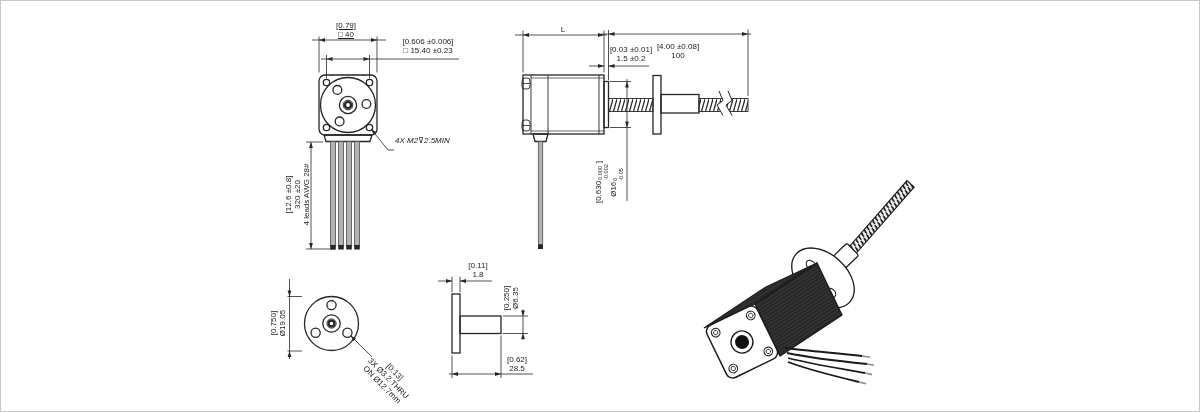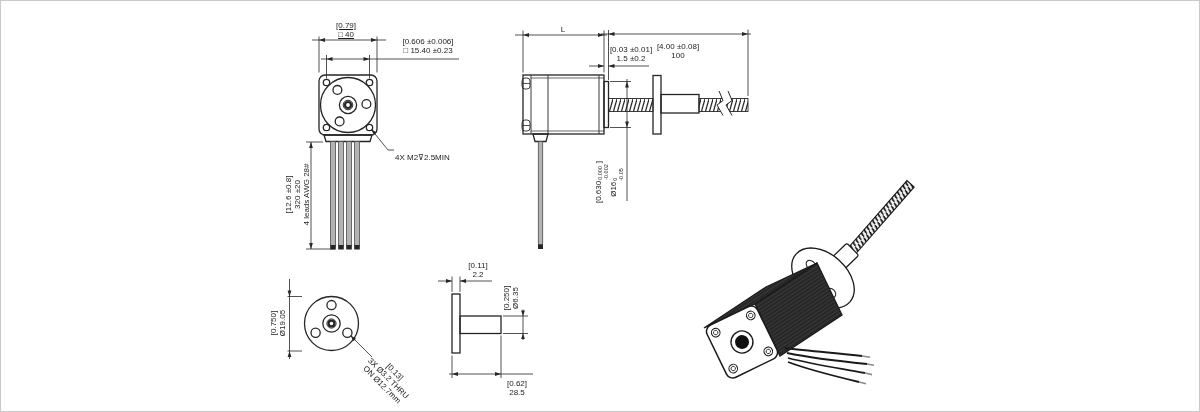--- a/index.html
+++ b/index.html
@@ -224,21 +224,21 @@
 </svg>
 
 <div class="dim cx" style="left:345px;top:20px;text-decoration:underline;">
   <span class="row">[0.79]</span>
   <span class="row">□ 40</span>
 </div>
 <div class="dim cx" style="left:427px;top:36px;">
   <span class="row">[0.606 ±0.006]</span>
   <span class="row">□ 15.40 ±0.23</span>
 </div>
-<div class="dim" style="left:394px;top:152px;">
+<div class="dim" style="left:394px;top:135px;font-style:italic;">
   <span class="row">4X M2⊽2.5MIN</span>
 </div>
 <div class="dim rot90" style="left:254px;top:180px;width:84px;">
   <span class="row">[12.6 ±0.8]</span>
   <span class="row">320 ±20</span>
   <span class="row">4 leads AWG 28#</span>
 </div>
 
 <div class="dim cx" style="left:562px;top:24px;">
   <span class="row">L</span>
@@ -267,24 +267,24 @@
   <span class="row">Ø19.05</span>
 </div>
 <div class="dim rot45" style="left:370px;top:341px;width:76px;">
   <span class="row">[0.13]</span>
   <span class="row">3X Ø3.2 THRU</span>
   <span class="row">ON Ø12.7mm</span>
 </div>
 
 <div class="dim cx" style="left:477px;top:260px;">
   <span class="row">[0.11]</span>
-  <span class="row">2.2</span>
+  <span class="row">1.8</span>
 </div>
 <div class="dim rot90" style="left:482px;top:288px;width:56px;">
   <span class="row">[0.250]</span>
   <span class="row">Ø6.35</span>
 </div>
-<div class="dim cx" style="left:516px;top:354px;margin-top:24px;">
+<div class="dim cx" style="left:516px;top:354px;">
   <span class="row">[0.62]</span>
   <span class="row">28.5</span>
 </div>
 
 </div>
 
 </body></html>

